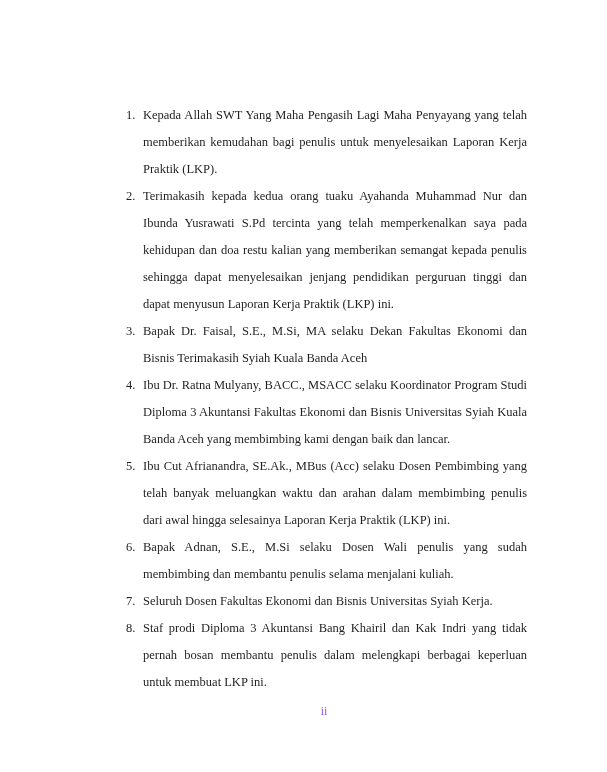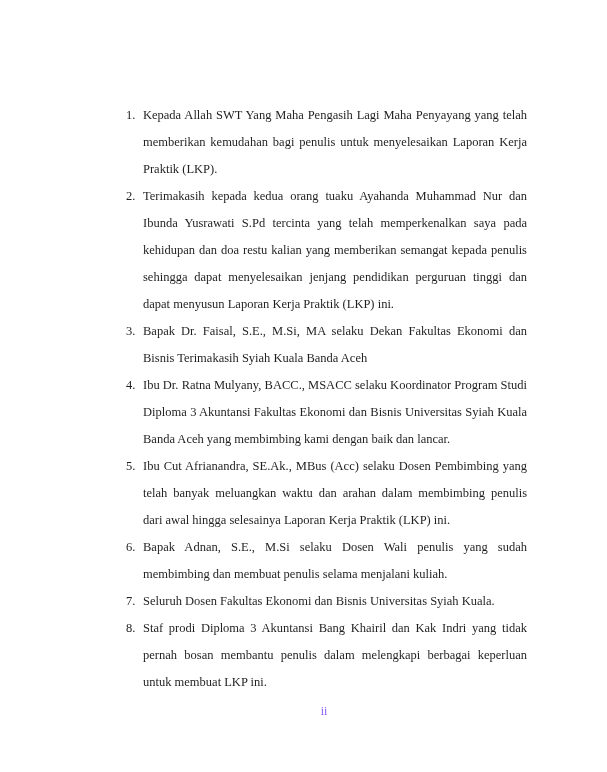--- a/index.html
+++ b/index.html
@@ -78,26 +78,26 @@
       <span>Ibu Dr. Ratna Mulyany, BACC., MSACC selaku Koordinator Program Studi Diploma 3 Akuntansi Fakultas Ekonomi dan Bisnis Universitas Syiah Kuala Banda Aceh yang membimbing kami dengan baik dan lancar.</span>
     </div>
 
     <div class="ack-item">
       <span class="num">5.</span>
       <span>Ibu Cut Afrianandra, SE.Ak., MBus (Acc) selaku Dosen Pembimbing yang telah banyak meluangkan waktu dan arahan dalam membimbing penulis dari awal hingga selesainya Laporan Kerja Praktik (LKP) ini.</span>
     </div>
 
     <div class="ack-item">
       <span class="num">6.</span>
-      <span>Bapak Adnan, S.E., M.Si selaku Dosen Wali penulis yang sudah membimbing dan membuat penulis selama menjalani kuliah.</span>
+      <span>Bapak Adnan, S.E., M.Si selaku Dosen Wali penulis yang sudah membimbing dan membantu penulis selama menjalani kuliah.</span>
     </div>
 
     <div class="ack-item">
       <span class="num">7.</span>
-      <span>Seluruh Dosen Fakultas Ekonomi dan Bisnis Universitas Syiah Kuala.</span>
+      <span>Seluruh Dosen Fakultas Ekonomi dan Bisnis Universitas Syiah Kerja.</span>
     </div>
 
     <div class="ack-item">
       <span class="num">8.</span>
       <span>Staf prodi Diploma 3 Akuntansi Bang Khairil dan Kak Indri yang tidak pernah bosan membantu penulis dalam melengkapi berbagai keperluan untuk membuat LKP ini.</span>
     </div>
 
   </div>
 
   <div class="page-number">ii</div>

